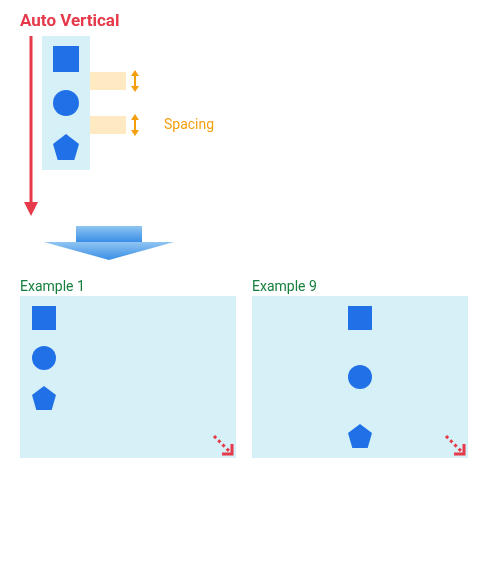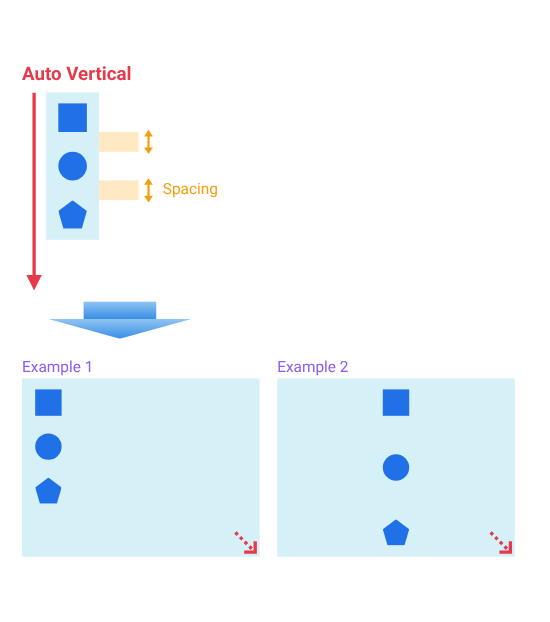--- a/index.html
+++ b/index.html
@@ -10,21 +10,20 @@
     background: #fff;
     font-family: -apple-system, BlinkMacSystemFont, "Segoe UI", Roboto, Arial, sans-serif;
     padding: 10px 20px;
     position: relative;
   }
   .title {
     color: #e6394a;
     font-weight: 700;
     font-size: 17px;
     margin-bottom: 6px;
-    margin-top: 48px;
   }
   .top-wrap {
     display: flex;
     align-items: flex-start;
     gap: 0;
   }
   .flow-arrow {
     width: 22px;
     height: 180px;
     flex: none;
@@ -59,37 +58,37 @@
   .sbar1 { top: 36px; }
   .sbar2 { top: 80px; }
   .sarrow {
     position: absolute;
     left: 38px;
     width: 14px;
     height: 22px;
   }
   .slabel {
     position: absolute;
-    left: 58px;
+    left: 74px;
     top: 80px;
     color: #f59e0b;
     font-size: 14px;
   }
   .down-arrow-wrap {
     margin: 10px 0 14px 24px;
   }
   .examples {
     display: flex;
     gap: 16px;
   }
   .ex {
     width: 216px;
   }
   .ex-label {
-    color: #8b5cf6;
+    color: #15803d;
     font-size: 14px;
     margin-bottom: 2px;
   }
   .ex-title {
     color: #1e4fb8;
     font-weight: 700;
     font-size: 14px;
     line-height: 1.25;
     min-height: 36px;
     margin-bottom: 10px;
@@ -181,21 +180,21 @@
       <div class="pci"></div>
       <div class="ppe"></div>
       <svg class="resize" viewBox="0 0 34 34">
         <line x1="6" y1="6" x2="24" y2="24" stroke="#e6394a" stroke-width="3" stroke-dasharray="3 3"></line>
         <polyline points="24,14 24,24 14,24" fill="none" stroke="#e6394a" stroke-width="3"></polyline>
       </svg>
     </div>
   </div>
 
   <div class="ex">
-    <div class="ex-label">Example 2</div>
+    <div class="ex-label">Example 9</div>
     <div class="panel panel-sb">
       <div class="psq"></div>
       <div class="pci"></div>
       <div class="ppe"></div>
       <svg class="resize" viewBox="0 0 34 34">
         <line x1="6" y1="6" x2="24" y2="24" stroke="#e6394a" stroke-width="3" stroke-dasharray="3 3"></line>
         <polyline points="24,14 24,24 14,24" fill="none" stroke="#e6394a" stroke-width="3"></polyline>
       </svg>
     </div>
   </div>

